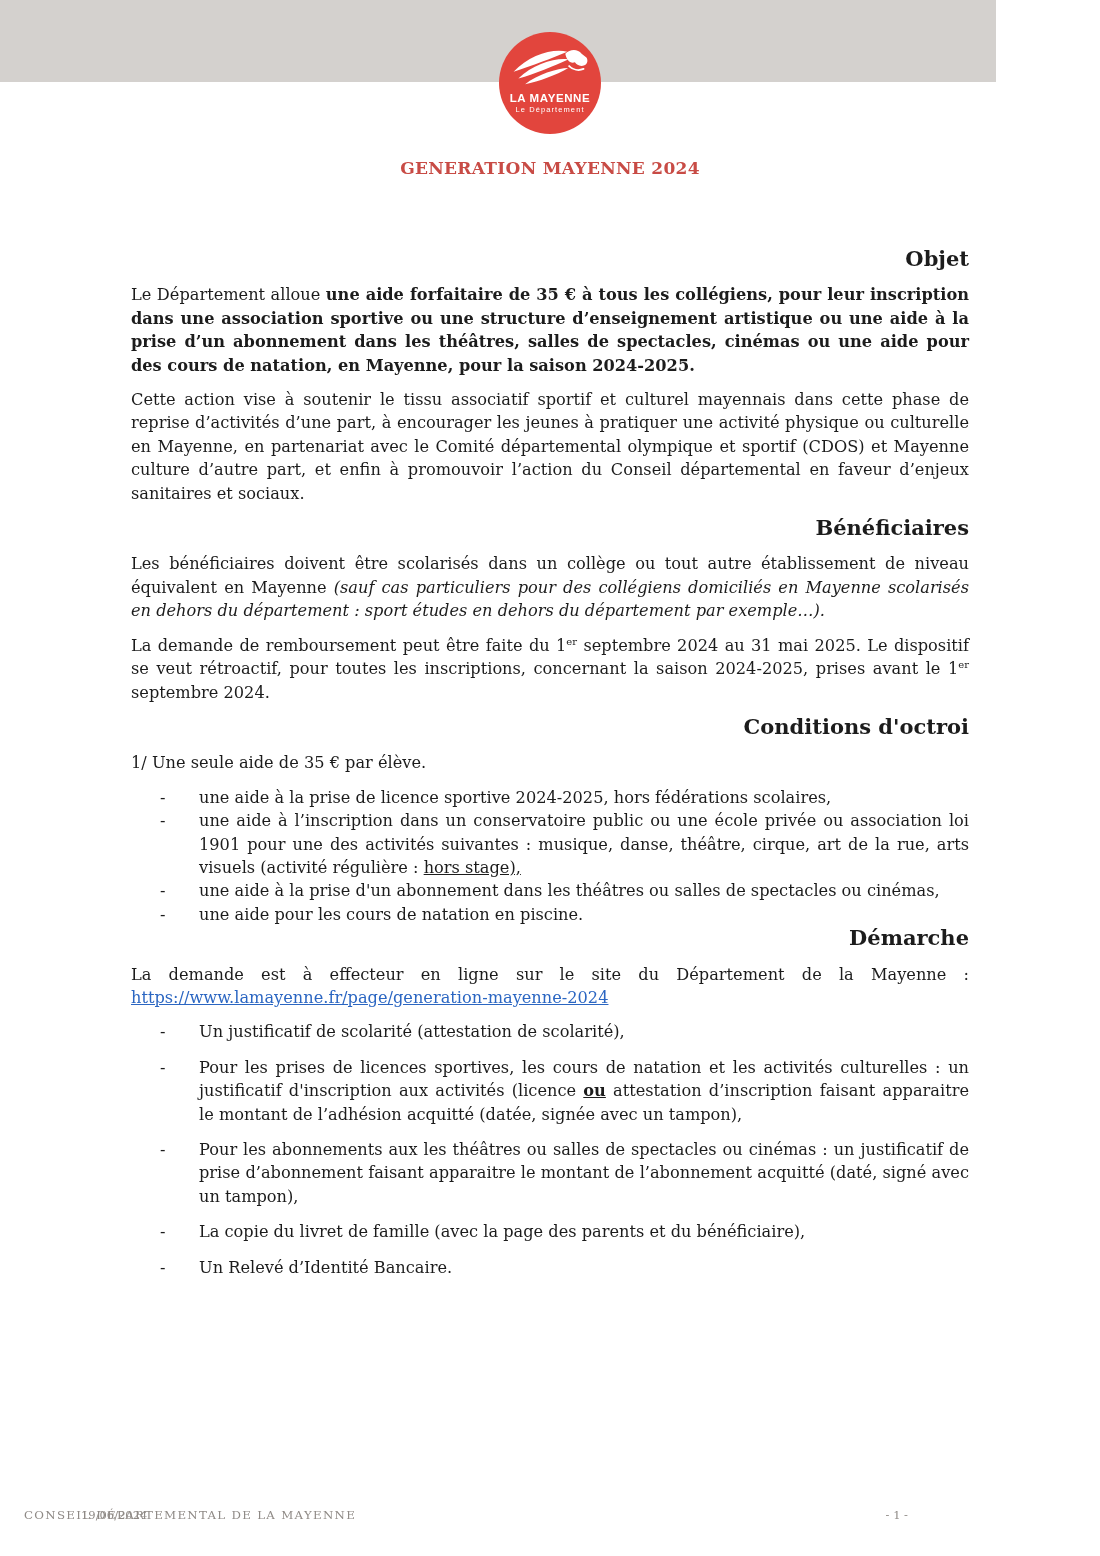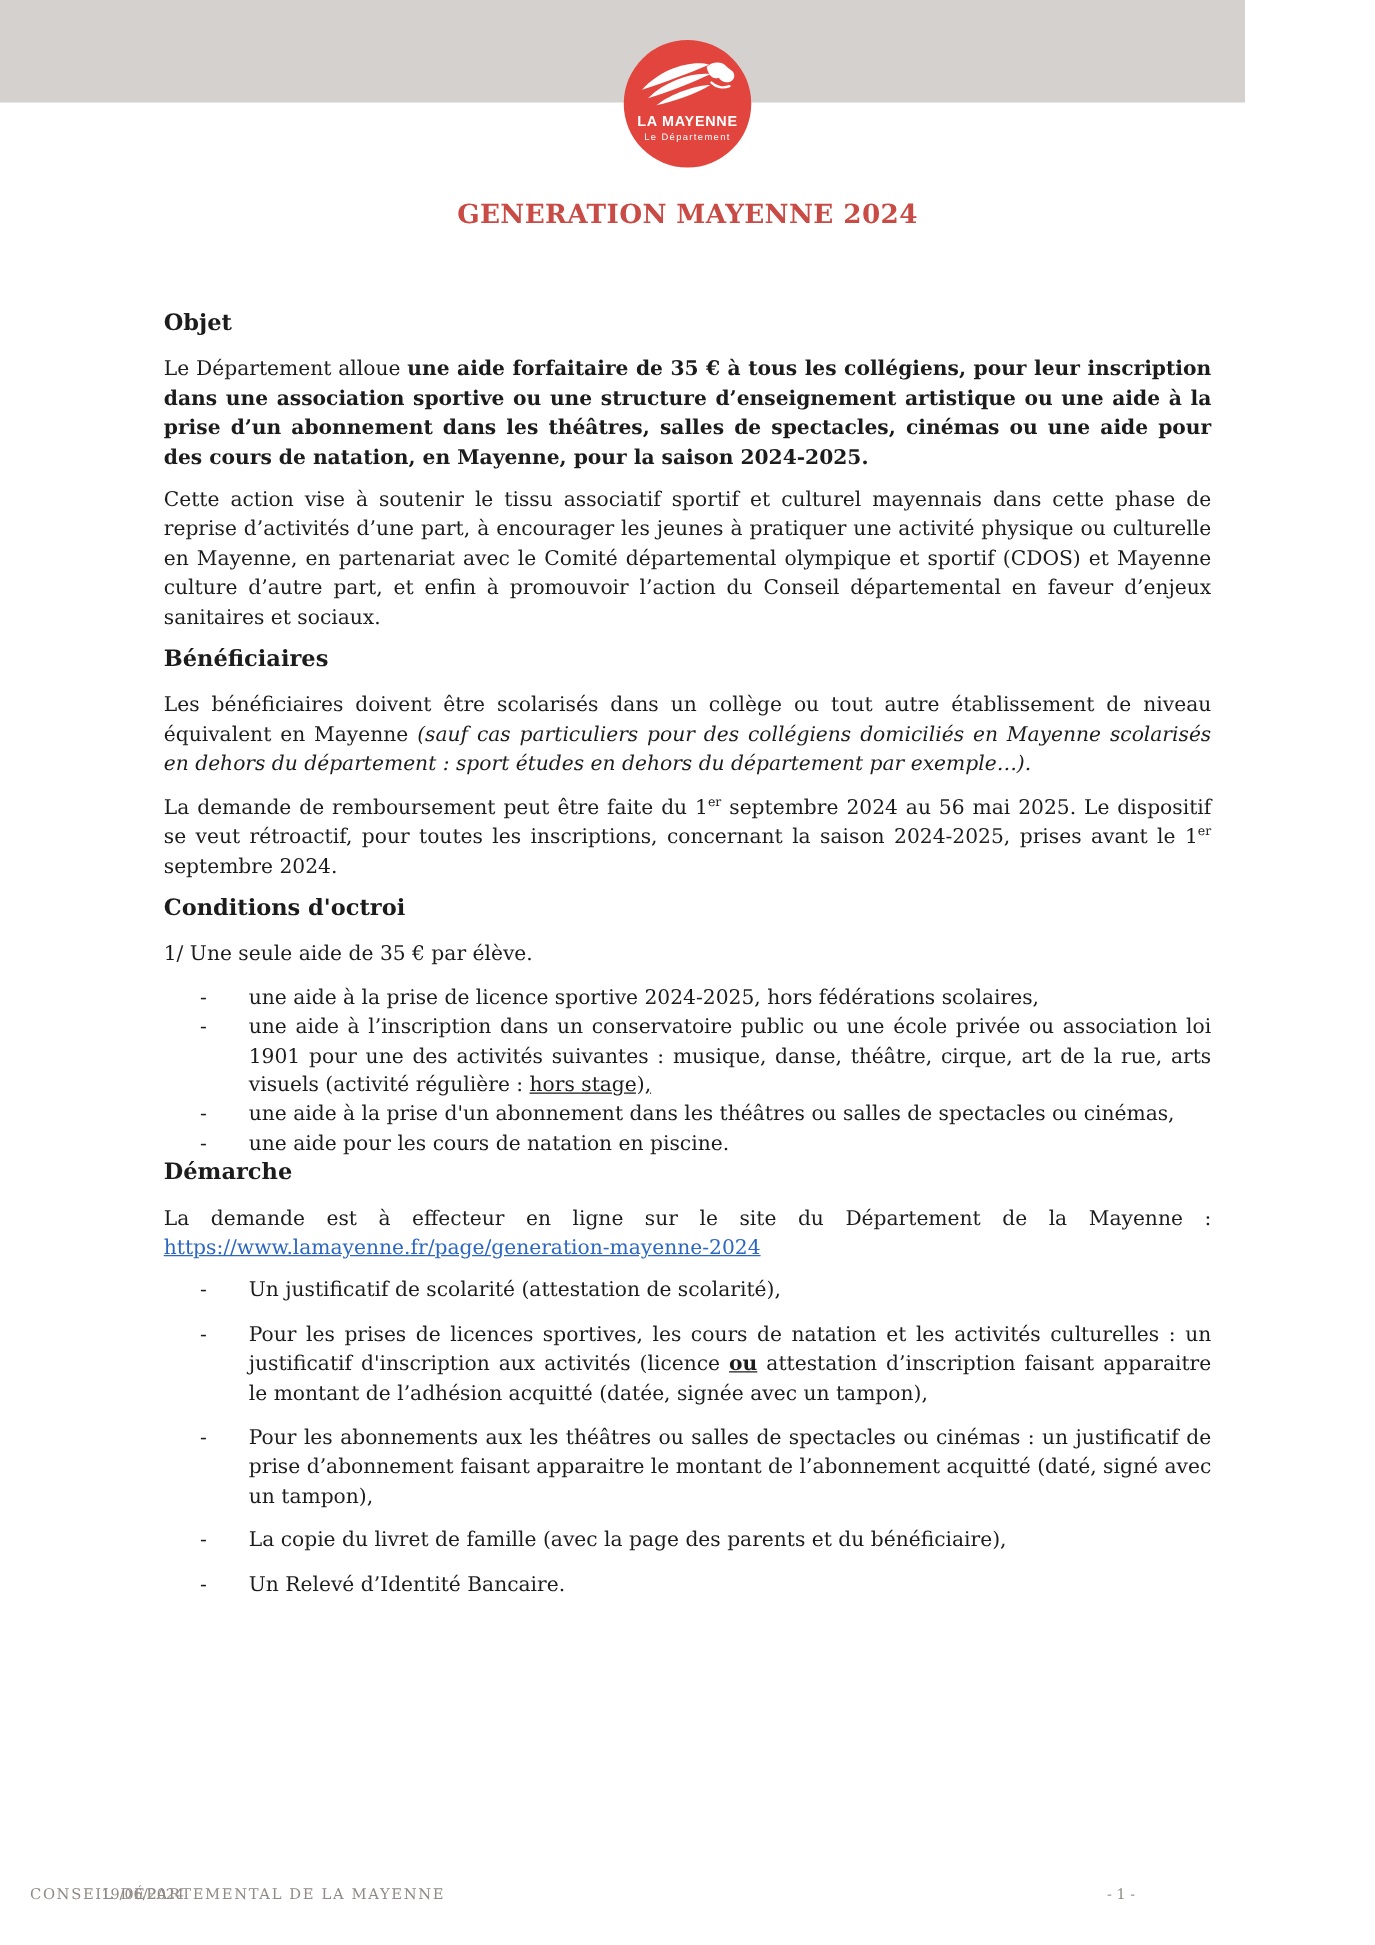--- a/index.html
+++ b/index.html
@@ -30,31 +30,31 @@
     letter-spacing:0.6px; margin-top:1px; white-space:nowrap;
   }
   .logo-sub {
     font-family:"Liberation Sans", sans-serif;
     font-size:7.5px; color:#ffffff; letter-spacing:1.1px;
     margin-top:1px; white-space:nowrap;
   }
   .doc-title {
     position:absolute; top:158px; left:0; width:1100px;
     text-align:center;
-    color:#c84b45; font-weight:bold; font-size:21px;
+    color:#c84b45; font-weight:bold; font-size:17px;
     letter-spacing:0.3px;
   }
   .content {
     position:absolute; left:131px; top:247px; width:838px;
     font-size:16.2px; line-height:23.4px;
     text-align:justify;
   }
   .content h3 {
-    font-size:18px; font-weight:bold;
-    margin:0 0 13px 0; text-align:left;
+    font-size:21px; font-weight:bold;
+    margin:0 0 13px 0; text-align:right;
   }
   .content p { margin:0 0 11px 0; }
   .gap-a { margin-top:24px; }
   .gap-b { margin-top:28px; }
   .gap-c { margin-top:14px; }
   .gap-d { margin-top:38px; }
   .item-sp { margin-bottom:16px; }
   b.run { font-weight:bold; }
   i.run { font-style:italic; }
   .sup { font-size:10px; vertical-align:super; line-height:0; }
@@ -101,21 +101,21 @@
   <div class="doc-title">GENERATION MAYENNE 2024</div>
 
   <div class="content">
 
     <h3>Objet</h3>
     <p><span>Le Département alloue </span><b class="run">une aide forfaitaire de 35 € à tous les collégiens, pour leur inscription dans une association sportive ou une structure d’enseignement artistique ou une aide à la prise d’un abonnement dans les théâtres, salles de spectacles, cinémas ou une aide pour des cours de natation, en Mayenne, pour la saison 2024-2025.</b></p>
     <p>Cette action vise à soutenir le tissu associatif sportif et culturel mayennais dans cette phase de reprise d’activités d’une part, à encourager les jeunes à pratiquer une activité physique ou culturelle en Mayenne, en partenariat avec le Comité départemental olympique et sportif (CDOS) et Mayenne culture d’autre part, et enfin à promouvoir l’action du Conseil départemental en faveur d’enjeux sanitaires et sociaux.</p>
 
     <h3 class="gap-a">Bénéficiaires</h3>
     <p><span>Les bénéficiaires doivent être scolarisés dans un collège ou tout autre établissement de niveau équivalent en Mayenne </span><i class="run">(sauf cas particuliers pour des collégiens domiciliés en Mayenne scolarisés en dehors du département : sport études en dehors du département par exemple…).</i></p>
-    <p><span>La demande de remboursement peut être faite du 1</span><span class="sup">er</span><span> septembre 2024 au 56 mai 2025. Le dispositif se veut rétroactif, pour toutes les inscriptions, concernant la saison 2024-2025, prises avant le 1</span><span class="sup">er</span><span> septembre 2024.</span></p>
+    <p><span>La demande de remboursement peut être faite du 1</span><span class="sup">er</span><span> septembre 2024 au 31 mai 2025. Le dispositif se veut rétroactif, pour toutes les inscriptions, concernant la saison 2024-2025, prises avant le 1</span><span class="sup">er</span><span> septembre 2024.</span></p>
 
     <h3 class="gap-b">Conditions d'octroi</h3>
     <p class="item-sp">1/ Une seule aide de 35 € par élève.</p>
     <div class="blist">
       <div class="li">
         <span class="mk">-</span>
         <div class="tx">une aide à la prise de licence sportive 2024-2025, hors fédérations scolaires,</div>
       </div>
       <div class="li">
         <span class="mk">-</span>

